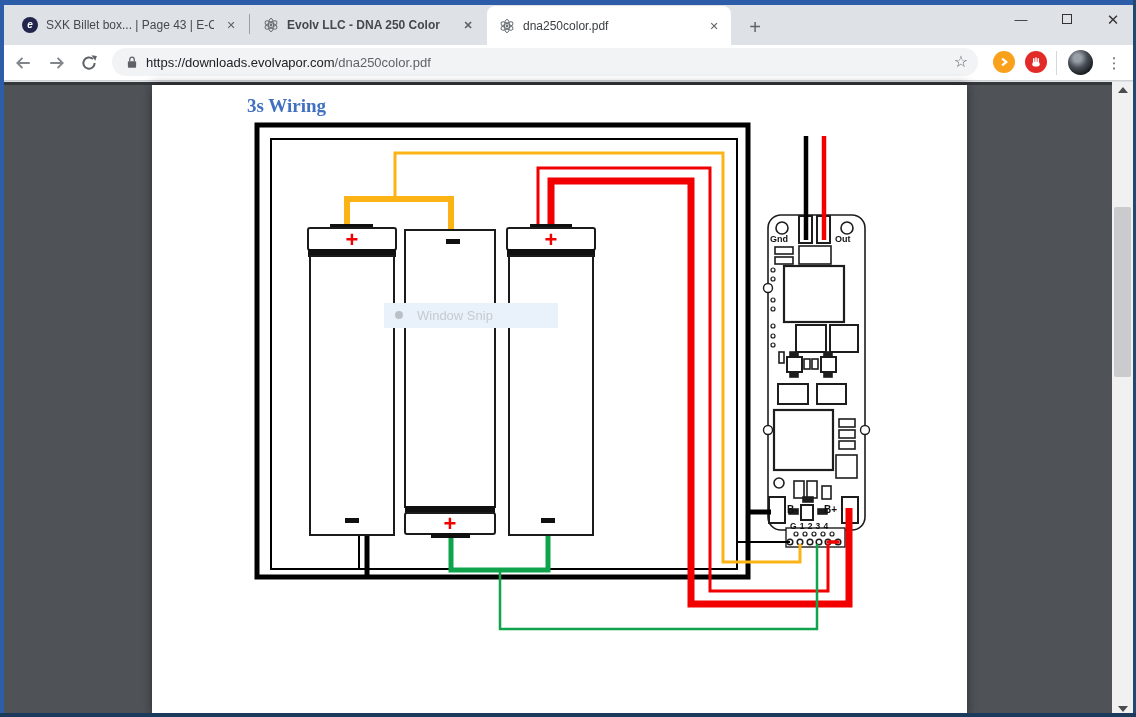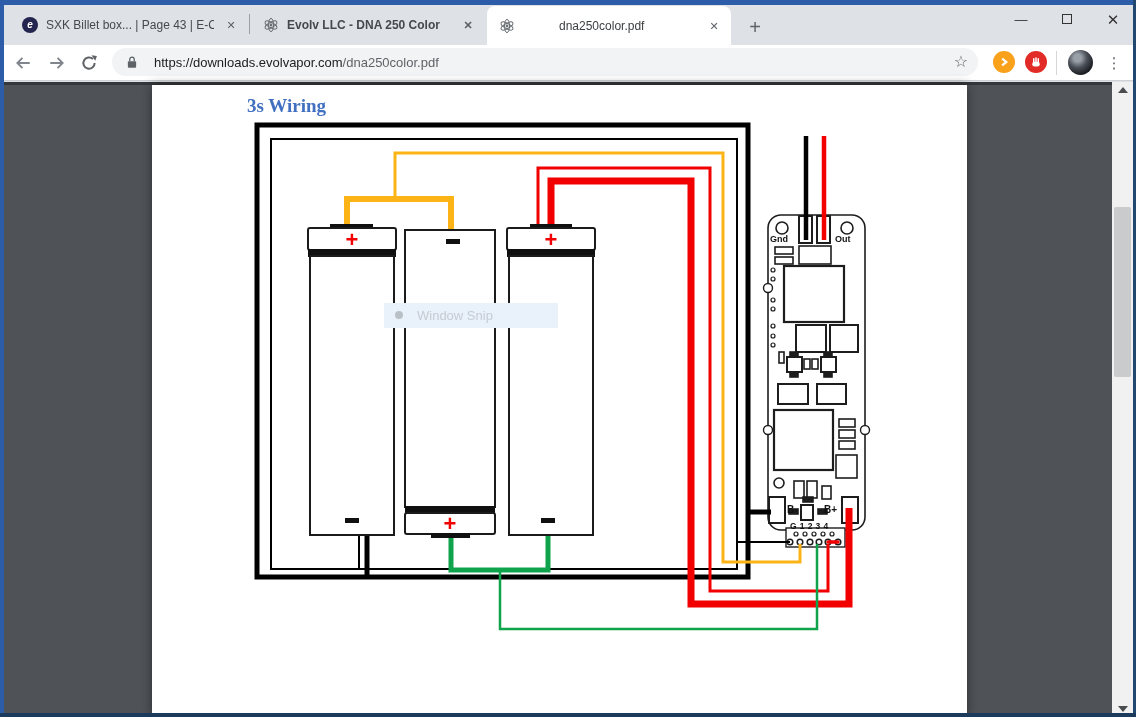--- a/index.html
+++ b/index.html
@@ -10,33 +10,33 @@
   .b-top    { position:absolute; left:0; top:0; width:100%; height:5px; background:var(--accent_blue,#2D5DA9); z-index:60; }
   .b-left   { position:absolute; left:0; top:0; width:4px; height:100%; background:var(--accent_blue,#2D5DA9); z-index:60; }
   .b-right  { position:absolute; right:0; top:0; width:3px; height:100%; background:#22486F; z-index:60; }
   .b-bottom { position:absolute; left:0; bottom:0; width:100%; height:4px; background:#1C3A5C; z-index:60; }
 
   
   .tabstrip { position:absolute; left:0; top:0; width:100%; height:45px; background:var(--tabstrip_background,#DEE1E6); }
   .tab { position:absolute; top:5px; height:40px; display:flex; align-items:center; font-size:12px; color:#45494e; }
   .tab .label { flex:1; overflow:hidden; white-space:nowrap; margin-left:8px; }
   .tab .close { width:18px; height:18px; line-height:18px; text-align:center; font-size:11px; color:#5f6368; margin:0 8px; border-radius:50%; }
-  .tab-active { background:#fff; border-radius:8px 8px 0 0; top:6px; height:39px; color:#3c4043;gap:36px; }
+  .tab-active { background:#fff; border-radius:8px 8px 0 0; top:6px; height:39px; color:#3c4043; }
   .favicon { width:16px; height:16px; margin-left:12px; flex:0 0 16px; }
   .ecf-icon { border-radius:50%; background:#23254e; color:#fff; font-size:10px; font-weight:bold; font-style:italic; text-align:center; line-height:16px; }
   .tab-sep { position:absolute; left:249px; top:14px; width:1px; height:20px; background:#9aa0a6; }
   .newtab { position:absolute; left:741px; top:13px; width:28px; height:28px; text-align:center; line-height:28px; font-size:20px; color:#5f6368; border-radius:50%; }
   .wc { position:absolute; top:5px; width:46px; height:30px; text-align:center; line-height:30px; font-size:13px; color:#333; }
   .wc-max span { display:inline-block; width:10px; height:10px; border:1px solid #333; }
 
   
   .toolbar { position:absolute; left:0; top:45px; width:100%; height:36px; background:#fff; border-bottom:1px solid #CFD1D4; }
   .navbtn { position:absolute; top:5px; width:26px; height:26px; display:flex; align-items:center; justify-content:center; border-radius:50%; }
   .addressbar { position:absolute; left:112px; top:3px; width:866px; height:28px; background:#F1F3F4; border-radius:14px; display:flex; align-items:center; }
-  .url { font-size:13px; margin-left:16px; color:#202124; white-space:nowrap; }
+  .url { font-size:13px; margin-left:8px; color:#202124; white-space:nowrap; }
   .url .path { color:#5f6368; }
   .star { position:absolute; right:10px; top:4px; font-size:16px; color:#5f6368; }
   .extbtn { position:absolute; top:6px; width:22px; height:22px; border-radius:50%; display:flex; align-items:center; justify-content:center; }
   .tb-sep { position:absolute; left:1056px; top:6px; width:1px; height:24px; background:#d4d6d9; }
   .avatar { position:absolute; left:1068px; top:5px; width:25px; height:25px; border-radius:50%;
             background:radial-gradient(circle at 38% 32%, #9aa0a8 0 16%, #4a4f57 42%, #121519 78%); }
   .dots { position:absolute; left:1105px; top:5px; width:18px; height:26px; text-align:center; line-height:26px; font-size:15px; color:#5f6368; }
 
   
   .content { position:absolute; left:0; top:82px; width:1136px; height:651px; background:var(--pdf_background,#4F5357); }

